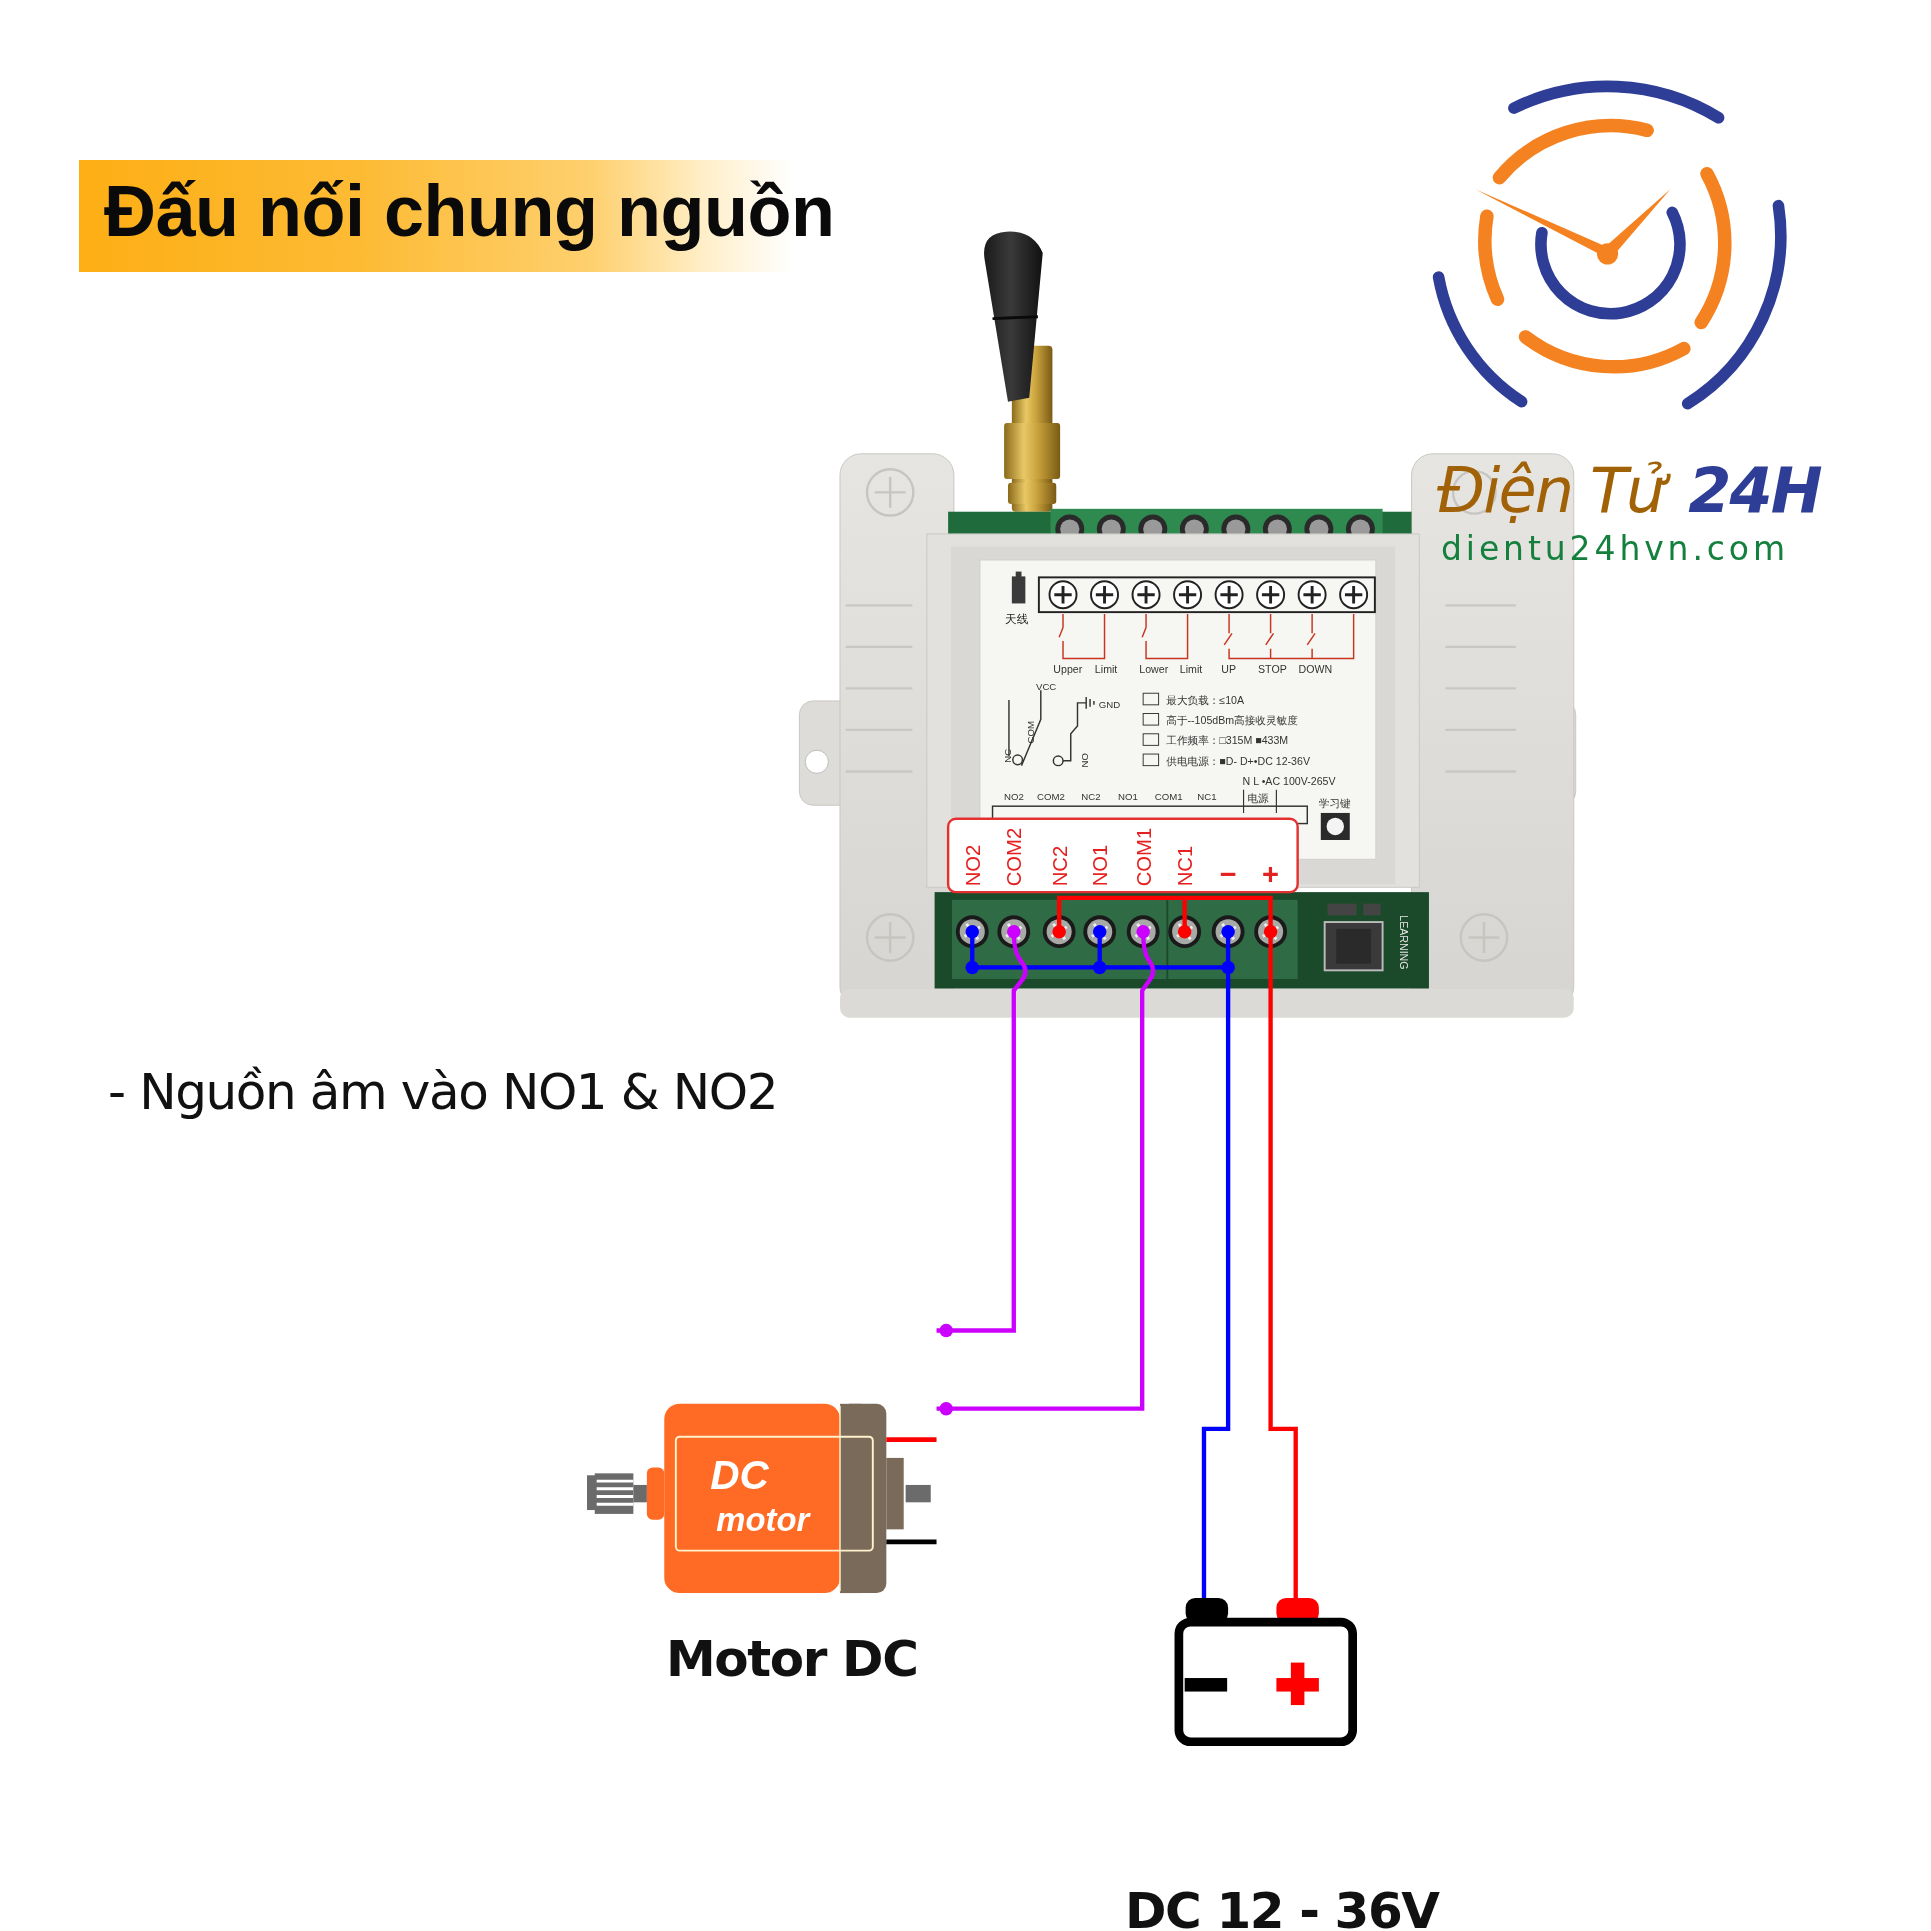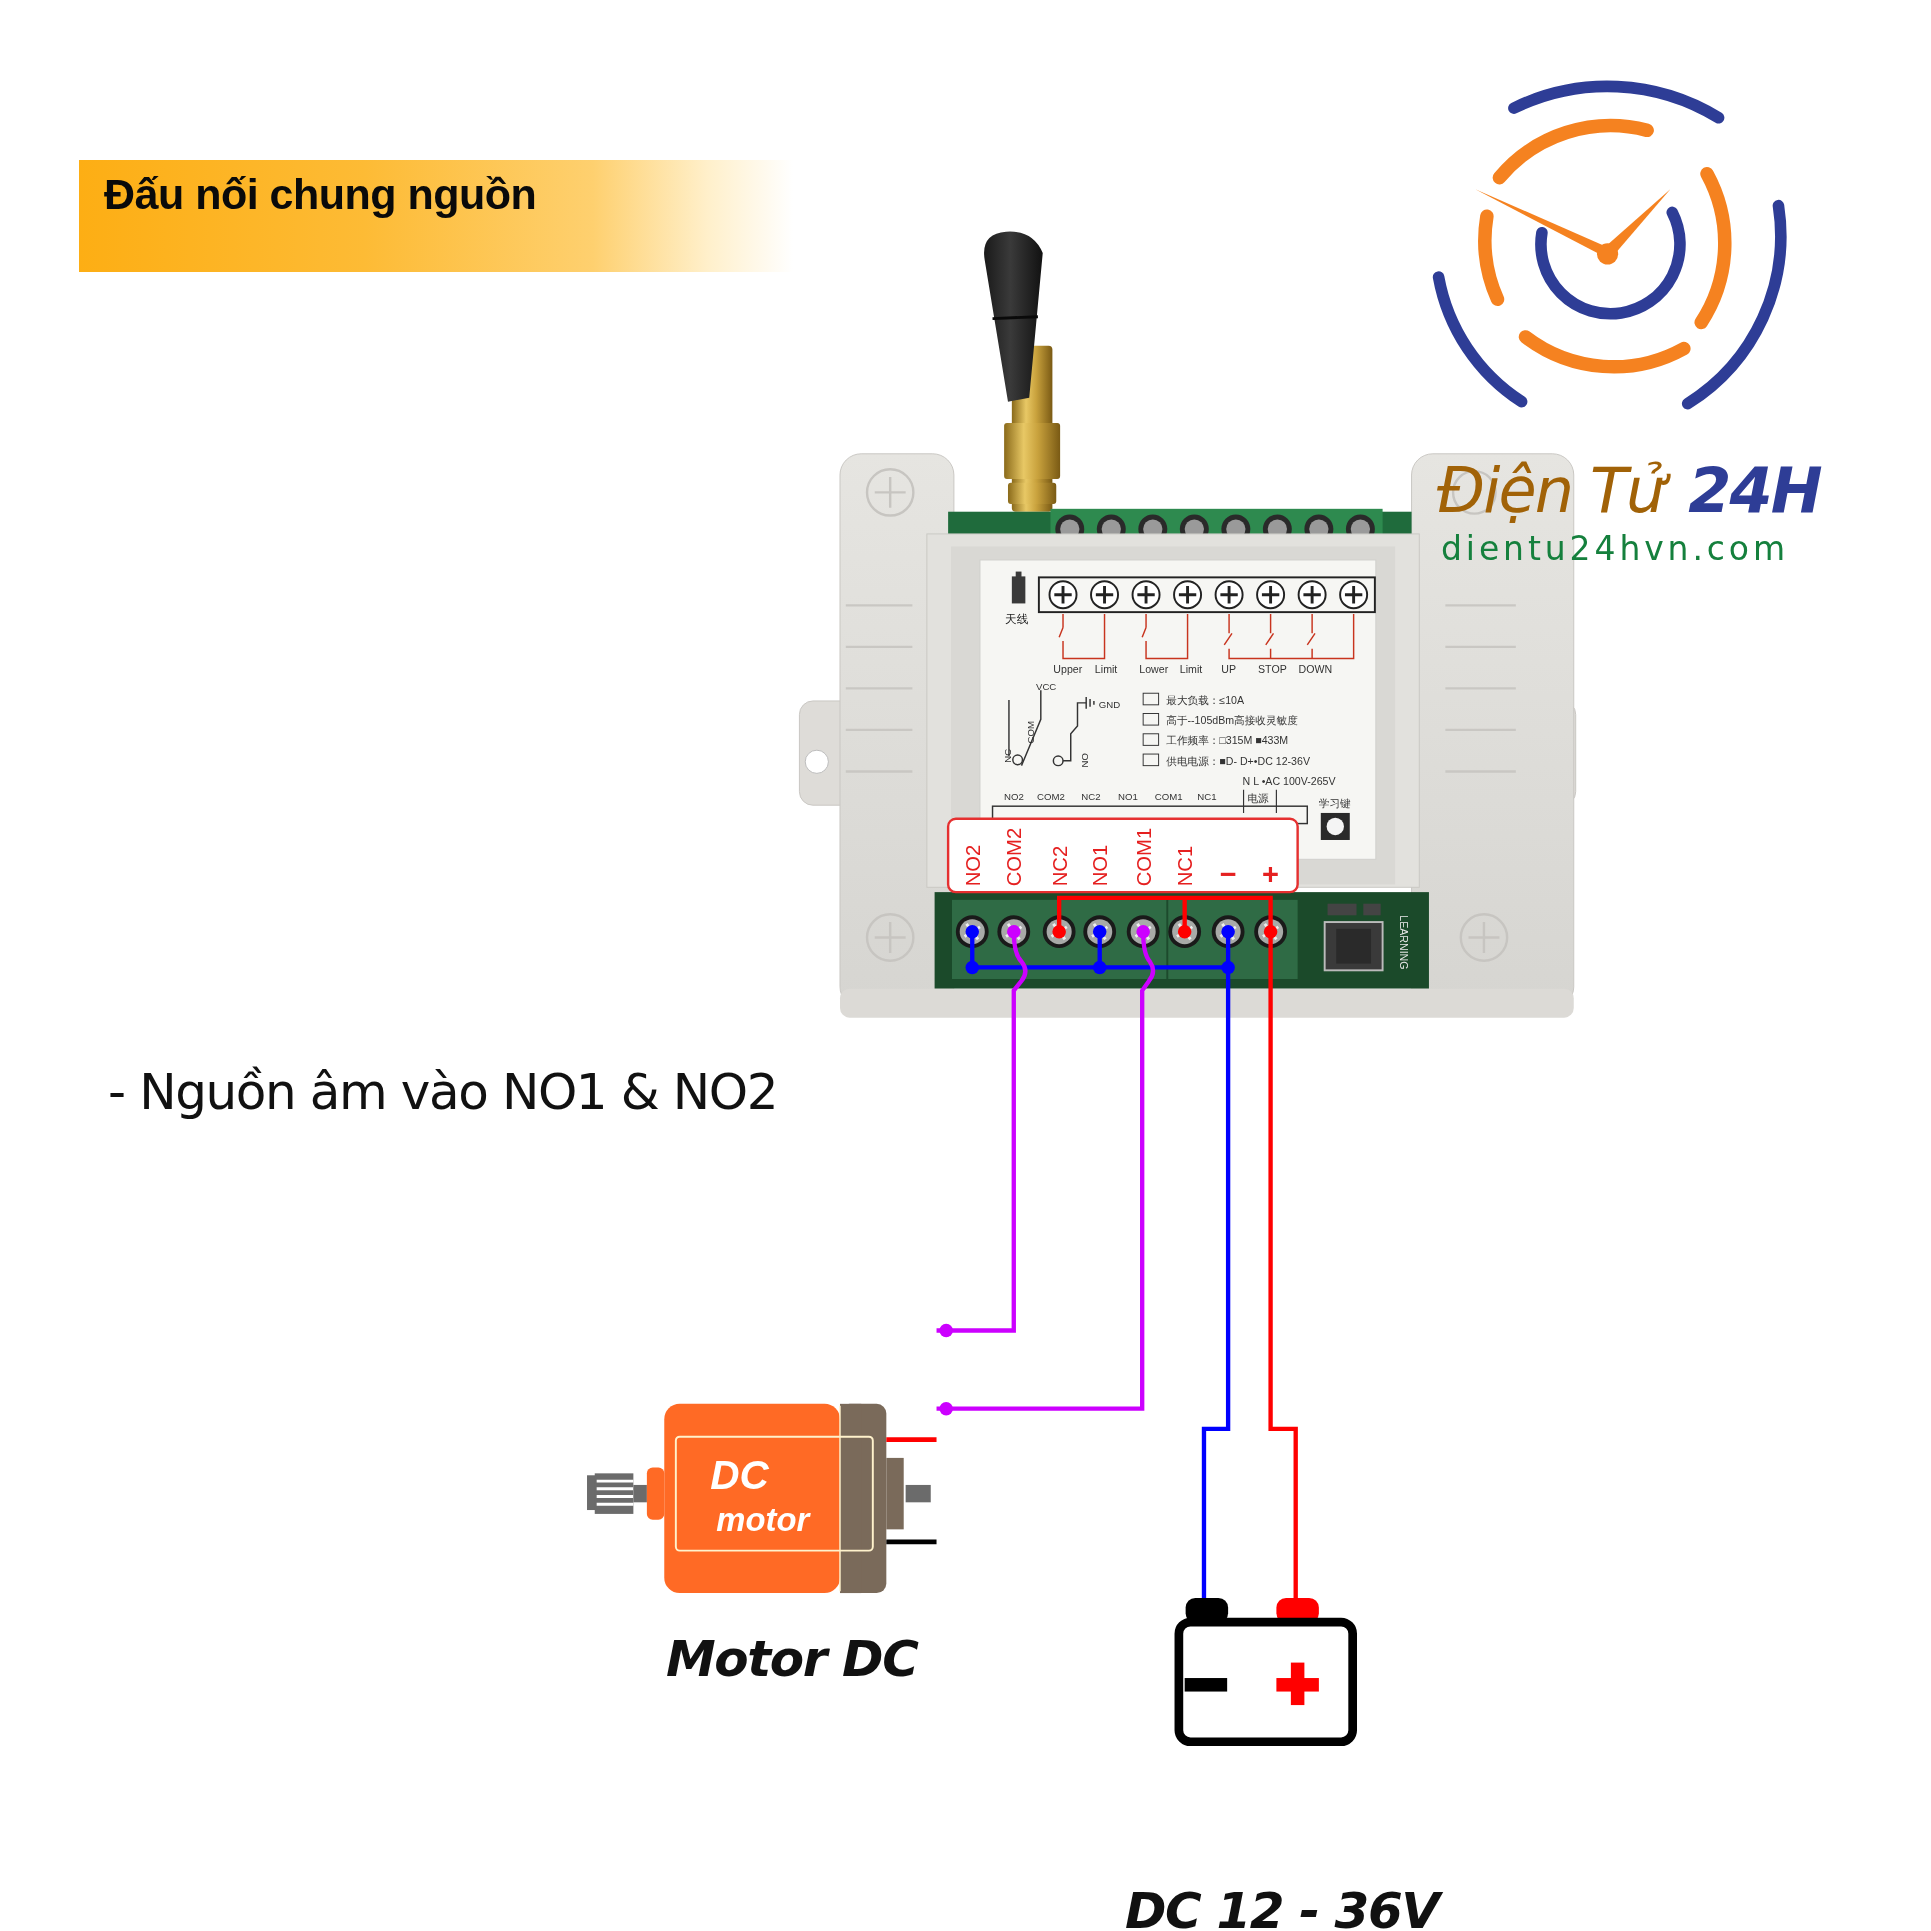--- a/index.html
+++ b/index.html
@@ -3,31 +3,31 @@
 <meta charset="utf-8">
 <style>
   html, body { margin: 0; padding: 0; background: #ffffff; }
   body { width: 1931px; height: 1931px; position: relative; overflow: hidden;
          font-family: "Liberation Sans", "DejaVu Sans", sans-serif; }
   .abs { position: absolute; }
 
   
   #title-banner { left: 79px; top: 160px; width: 714px; height: 112px;
     background: linear-gradient(to right, #fdae14 0%, #fdbb35 40%, #fed06f 72%, rgba(255,233,180,0.7) 88%, rgba(255,255,255,0) 100%); }
-  #title-text { left: 104px; top: 170px; font-size: 43px; font-weight: bold; color: #0a0a0a;
+  #title-text { left: 104px; top: 170px; font-size: 72px; font-weight: bold; color: #0a0a0a;
     letter-spacing: -0.5px; white-space: nowrap; font-family: "Liberation Sans", sans-serif; }
 
   
   #instructions { left: 108px; top: 1060px; font-size: 50px; line-height: 65px; color: #111;
     font-family: "DejaVu Sans", sans-serif; letter-spacing: -1.4px; }
   #instructions div { white-space: nowrap; }
 
   
   .caption { font-size: 50px; font-weight: bold; color: #111; white-space: nowrap;
-    font-family: "DejaVu Sans", sans-serif; letter-spacing: -1.4px; font-style: italic; }
+    font-family: "DejaVu Sans", sans-serif; letter-spacing: -1.4px; }
   #motor-caption { left: 666px; top: 1630px; }
   #battery-caption { left: 1125px; top: 1882px; }
 
   
   #logo-brand { left: 1437px; top: 454px; font-size: 62px; font-style: italic; font-weight: bold;
     white-space: nowrap; font-family: "DejaVu Sans", sans-serif; letter-spacing: -1.9px; }
   #logo-brand .b1 { color: #a16207; font-weight: normal; }
   #logo-brand .b2 { color: #2e3d96; font-weight: bold; margin-left: 25px; }
   #logo-url { left: 1441px; top: 529px; font-size: 33px; color: #15803d; letter-spacing: 3.9px;
     white-space: nowrap; font-family: "DejaVu Sans", sans-serif; }

